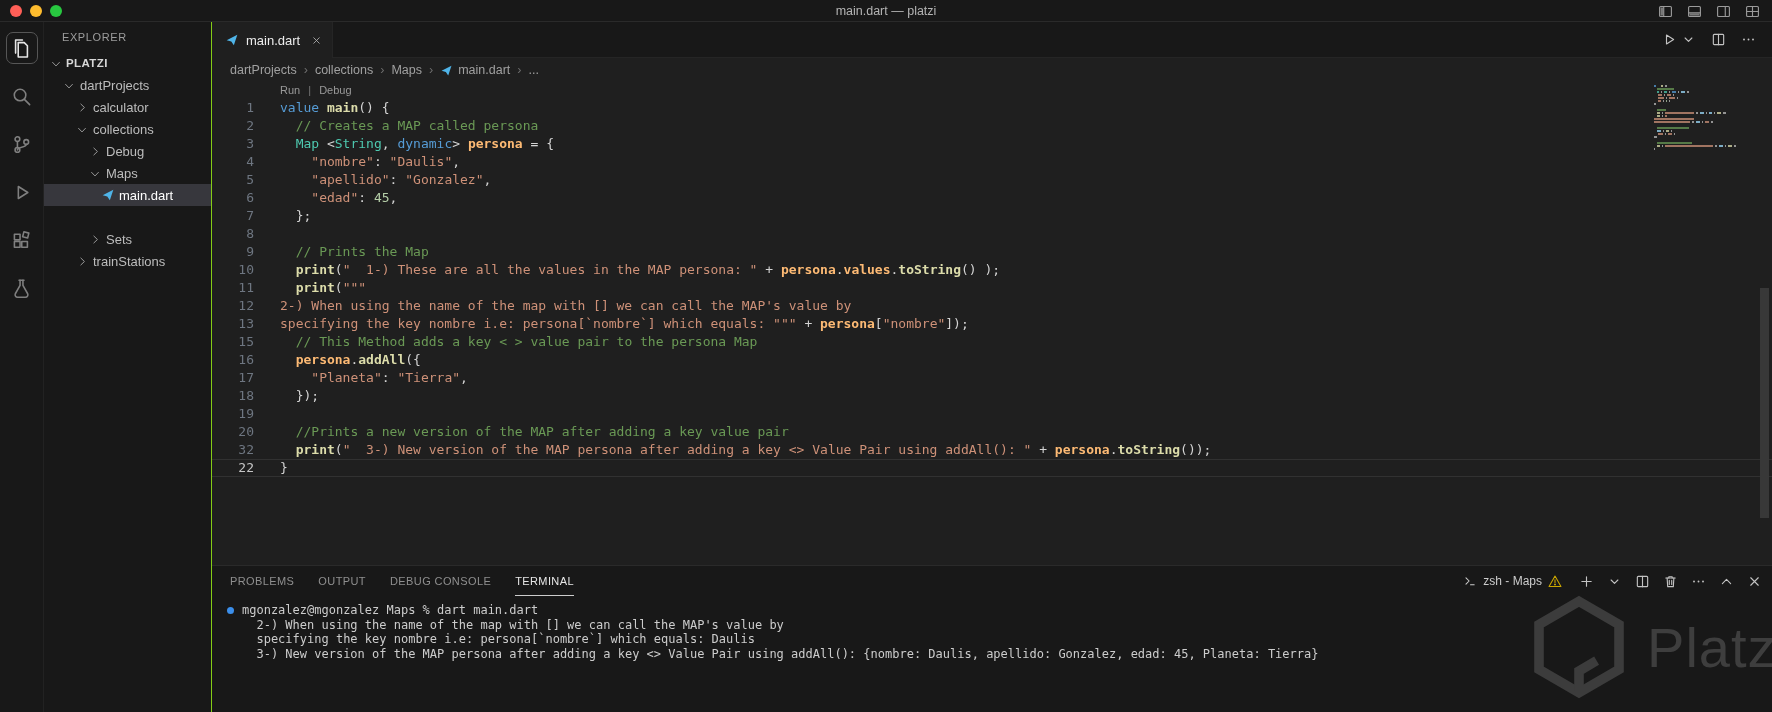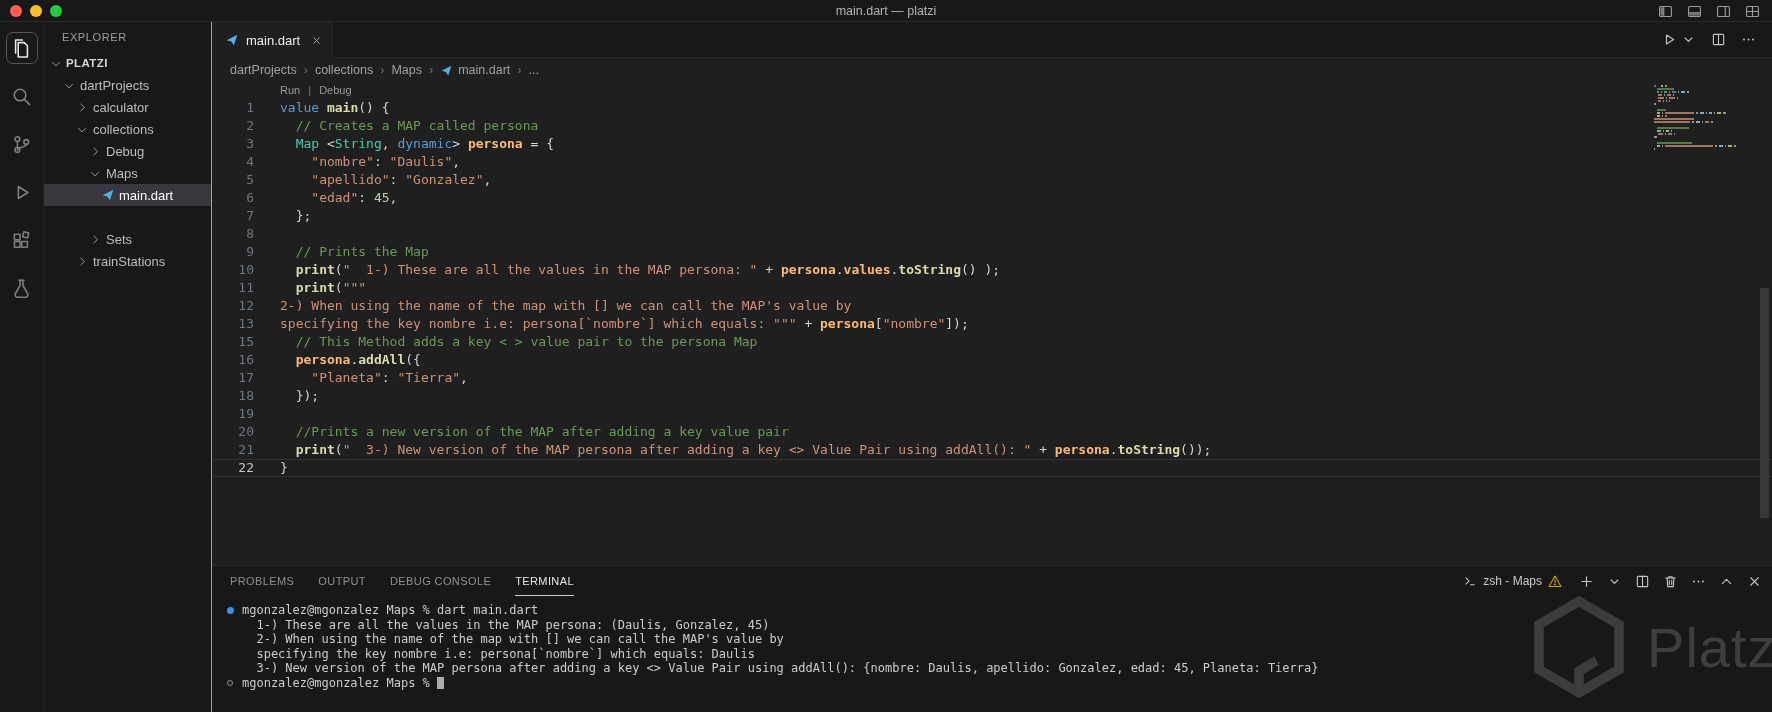--- a/index.html
+++ b/index.html
@@ -439,21 +439,21 @@
             </div>
             <div class="code-line" data-name="code-line">
               <span class="ln" data-name="line-number">19</span>
               <span class="lc" data-name="code-text"></span>
             </div>
             <div class="code-line" data-name="code-line">
               <span class="ln" data-name="line-number">20</span>
               <span class="lc" data-name="code-text"><span class="tk-p">  </span><span class="tk-c">//Prints a new version of the MAP after adding a key value pair</span></span>
             </div>
             <div class="code-line" data-name="code-line">
-              <span class="ln" data-name="line-number">21</span>
+              <span class="ln" data-name="line-number">32</span>
               <span class="lc" data-name="code-text"><span class="tk-p">  </span><span class="tk-f">print</span><span class="tk-p">(</span><span class="tk-s">"  3-) New version of the MAP persona after adding a key &lt;&gt; Value Pair using addAll(): "</span><span class="tk-p"> + </span><span class="tk-v">persona</span><span class="tk-p">.</span><span class="tk-f">toString</span><span class="tk-p">());</span></span>
             </div>
             <div class="code-line current" data-name="code-line">
               <span class="ln" data-name="line-number">22</span>
               <span class="lc" data-name="code-text"><span class="tk-p">}</span></span>
             </div>
           </div>
         <div class="minimap" data-name="minimap">
             <div class="mm-row" data-name="minimap-line">
               <span style="width: 2px; background: rgb(86, 156, 214);"></span>
@@ -659,25 +659,23 @@
                     <svg viewBox="0 0 16 16" fill="none" stroke="currentColor" stroke-width="1.2" stroke-linecap="round" stroke-linejoin="round">
                       <path d="M4 4l8 8M12 4l-8 8"></path>
                     </svg>
                   </span>
                 </span>
               </div>
           </div>
         </div>
         <div class="terminal" data-name="terminal-output">
             <div class="term-line" data-name="terminal-line"><span class="deco filled" data-name="command-success-decoration-icon"></span><span>mgonzalez@mgonzalez Maps % dart main.dart</span></div>
-            <div class="term-line" data-name="terminal-line"><span>  1-) These are all the values in the MAP persona: (Daulis, Gonzalez, 45)</span></div>
             <div class="term-line" data-name="terminal-line"><span>  2-) When using the name of the map with [] we can call the MAP's value by</span></div>
             <div class="term-line" data-name="terminal-line"><span>  specifying the key nombre i.e: persona[`nombre`] which equals: Daulis</span></div>
             <div class="term-line" data-name="terminal-line"><span>  3-) New version of the MAP persona after adding a key &lt;&gt; Value Pair using addAll(): {nombre: Daulis, apellido: Gonzalez, edad: 45, Planeta: Tierra}</span></div>
-            <div class="term-line" data-name="terminal-line"><span class="deco outline" data-name="prompt-decoration-icon"></span><span>mgonzalez@mgonzalez Maps % </span><span class="cursor" data-name="terminal-cursor"></span></div>
           </div>
         <div class="watermark" data-name="platzi-watermark">
           <span class="wm-logo" data-name="platzi-logo-icon">
             <svg viewBox="0 0 120 132" fill="none" stroke="currentColor" stroke-width="12">
               <path d="M60 9 L110 38 V94 L60 123 L10 94 V38 Z"></path>
               <path d="M60 121 V96 L82 83"></path>
             </svg>
           </span>
           <span class="wm-text" data-name="watermark-text">Platzi</span>
         </div>

